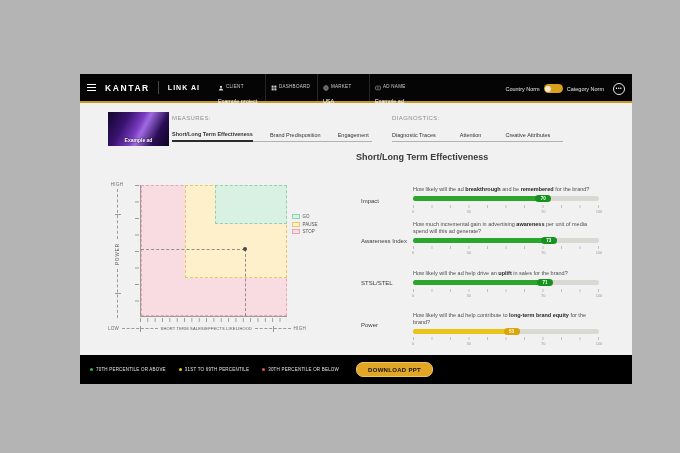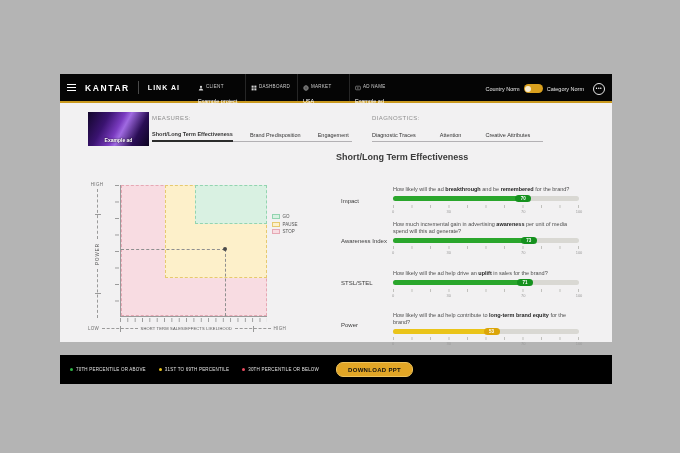--- a/index.html
+++ b/index.html
@@ -1,21 +1,21 @@
 <!DOCTYPE html>
 <html><head>
 <meta charset="utf-8">
 <style>
   * { box-sizing: border-box; margin: 0; padding: 0; }
   html,body { width:680px; height:453px; }
   body {
     margin:0; background:#b4b4b4; overflow:hidden; position:relative;
     font-family:"Liberation Sans", sans-serif;
   }
-  .app { position:absolute; left:60px; top:74px; width:552px; height:268px; background:#f2f1f2; }
+  .app { position:absolute; left:80px; top:74px; width:552px; height:310px; background:#f2f1f2; }
 
   
   .header { position:absolute; left:0; top:0; right:0; height:29px; background:#050505;
             border-bottom:2px solid #c9991f; display:flex; align-items:center; }
   .burger { width:9px; height:7px; margin-left:7px; display:flex; flex-direction:column; justify-content:space-between; cursor:pointer; }
   .burger span { display:block; height:1.2px; background:#fff; }
   .brand { color:#fff; font-size:8.5px; font-weight:bold; letter-spacing:1.6px; margin-left:9px; }
   .hdr-divider { width:1px; height:13px; background:#4a4a4a; margin-left:8px; }
   .product { color:#fff; font-size:7px; font-weight:bold; letter-spacing:1px; margin-left:9px; }
   .nav { display:flex; margin-left:13px; height:100%; }

